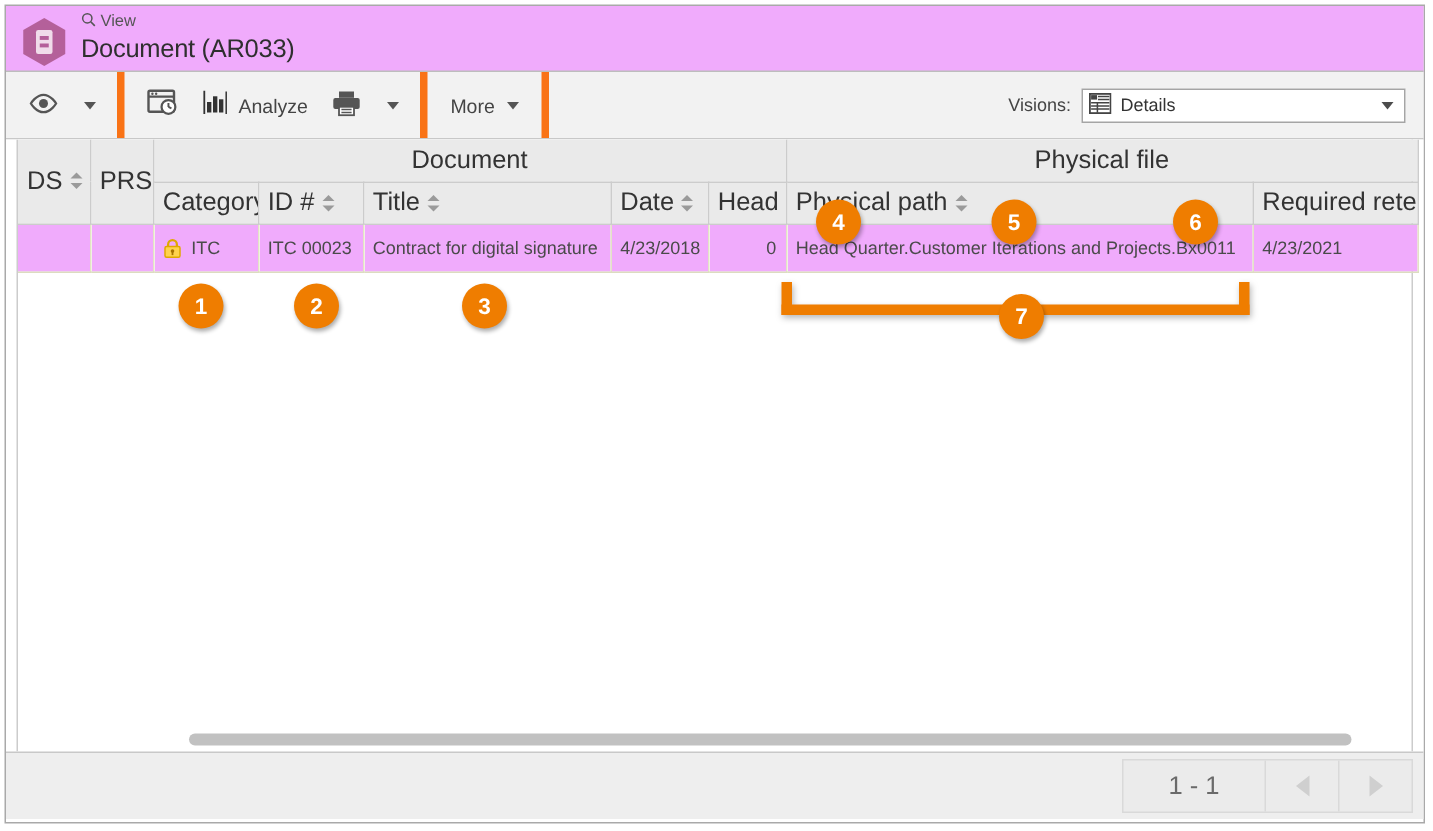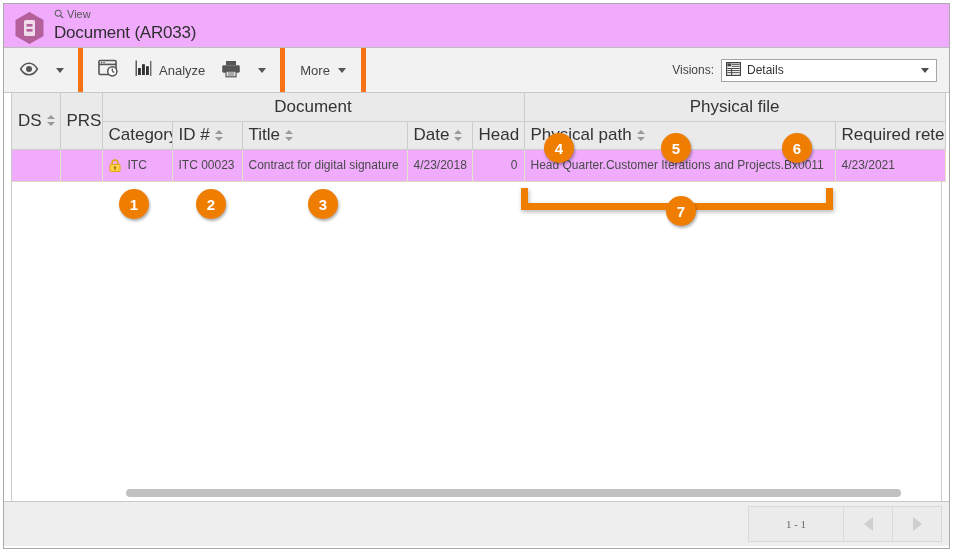--- a/index.html
+++ b/index.html
@@ -279,24 +279,23 @@
     border: 1px solid #d9d9d9;
     box-sizing: border-box;
     background: #ebebeb;
   }
   .pager-count {
     min-width: 74px;
     display: flex;
     align-items: center;
     justify-content: center;
     color: #6a6a6a;
-    font-size: 11px;
+    font-size: 17px;
     padding: 0 10px;
     border-right: 1px solid #d9d9d9;
-    font-family: Liberation Serif, serif;
   }
   .pager-btn {
     width: 48px;
     display: flex;
     align-items: center;
     justify-content: center;
     border-right: 1px solid #d9d9d9;
   }
   .pager-btn:last-child { border-right: none; }
   .arrow-l {

